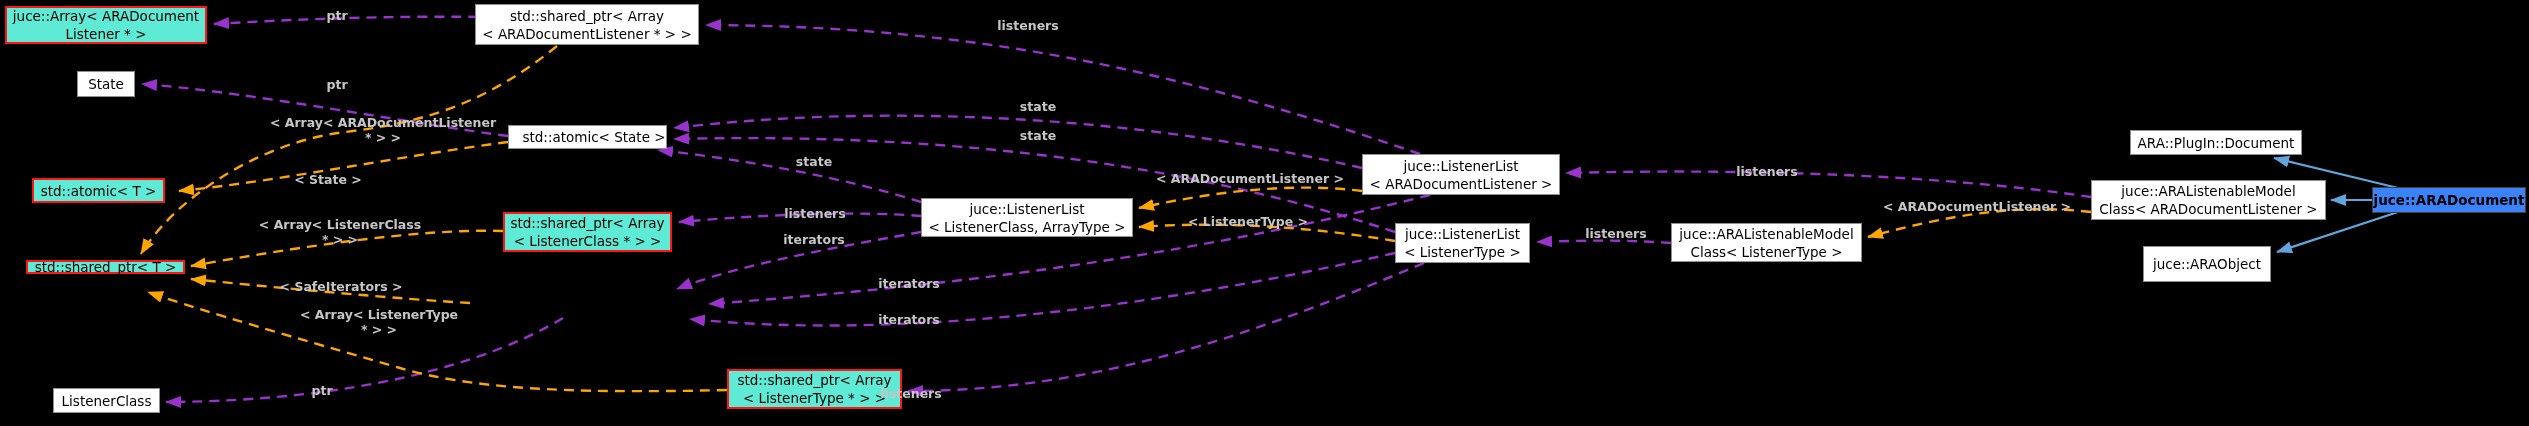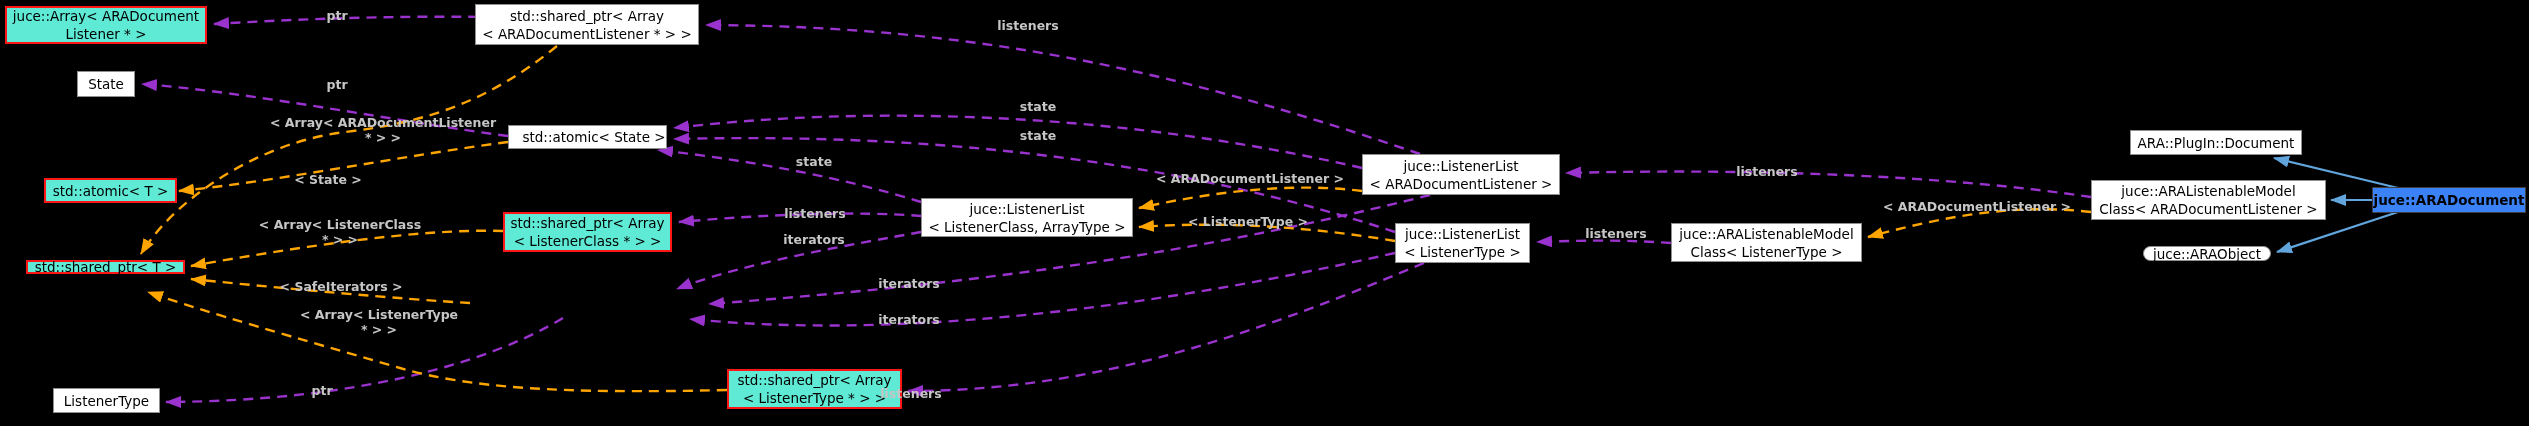--- a/index.html
+++ b/index.html
@@ -64,40 +64,40 @@
     <path class="edge inherit" d="M 2398,188 L 2274,158" marker-end="url(#arrow-inherit)"></path>
     <path class="edge inherit" d="M 2372,200 L 2331,200" marker-end="url(#arrow-inherit)"></path>
     <path class="edge inherit" d="M 2398,212 L 2277,252" marker-end="url(#arrow-inherit)"></path>
   </svg>
 
   <div class="node red" style="left:5px;top:6px;width:202px;height:38px;">juce::Array&lt; ARADocument
 Listener * &gt;</div>
   <div class="node" style="left:77px;top:71px;width:58px;height:26px;">State</div>
   <div class="node" style="left:475px;top:4px;width:224px;height:41px;">std::shared_ptr&lt; Array
 &lt; ARADocumentListener * &gt; &gt;</div>
-  <div class="node red" style="left:44px;top:178px;width:133px;height:25px;">std::atomic&lt; T &gt;</div>
+  <div class="node red" style="left:32px;top:178px;width:133px;height:25px;">std::atomic&lt; T &gt;</div>
   <div class="node red" style="left:26px;top:260px;width:159px;height:14px;">std::shared_ptr&lt; T &gt;</div>
-  <div class="node" style="left:53px;top:388px;width:107px;height:25px;">ListenerType</div>
+  <div class="node" style="left:53px;top:388px;width:107px;height:25px;">ListenerClass</div>
   <div class="node" style="left:508px;top:125px;width:159px;height:24px;padding-left:13px;">std::atomic&lt; State &gt;</div>
   <div class="node red" style="left:503px;top:212px;width:169px;height:40px;">std::shared_ptr&lt; Array
 &lt; ListenerClass * &gt; &gt;</div>
   <div class="node red" style="left:727px;top:369px;width:175px;height:40px;">std::shared_ptr&lt; Array
 &lt; ListenerType * &gt; &gt;</div>
   <div class="node" style="left:921px;top:198px;width:212px;height:39px;">juce::ListenerList
 &lt; ListenerClass, ArrayType &gt;</div>
   <div class="node" style="left:1362px;top:154px;width:198px;height:41px;">juce::ListenerList
 &lt; ARADocumentListener &gt;</div>
   <div class="node" style="left:1395px;top:223px;width:135px;height:40px;">juce::ListenerList
 &lt; ListenerType &gt;</div>
   <div class="node" style="left:1671px;top:223px;width:191px;height:39px;">juce::ARAListenableModel
 Class&lt; ListenerType &gt;</div>
   <div class="node" style="left:2121px;top:130px;width:172px;height:25px;margin-left:9px;">ARA::PlugIn::Document</div>
   <div class="node" style="left:2091px;top:180px;width:235px;height:40px;">juce::ARAListenableModel
 Class&lt; ARADocumentListener &gt;</div>
-  <div class="node" style="left:2143px;top:246px;width:128px;height:15px;border-radius:9px;">juce::ARAObject</div>
+  <div class="node" style="left:2143px;top:246px;width:128px;height:36px;">juce::ARAObject</div>
   <div class="node selected" style="left:2372px;top:187px;width:154px;height:26px;">juce::ARADocument</div>
 
   <div class="edge-label" style="left:337px;top:15px;">ptr</div>
   <div class="edge-label" style="left:337px;top:84px;">ptr</div>
   <div class="edge-label" style="left:322px;top:390px;">ptr</div>
   <div class="edge-label" style="left:1028px;top:25px;">listeners</div>
   <div class="edge-label" style="left:815px;top:213px;">listeners</div>
   <div class="edge-label" style="left:911px;top:393px;">listeners</div>
   <div class="edge-label" style="left:1767px;top:171px;">listeners</div>
   <div class="edge-label" style="left:1616px;top:233px;">listeners</div>

